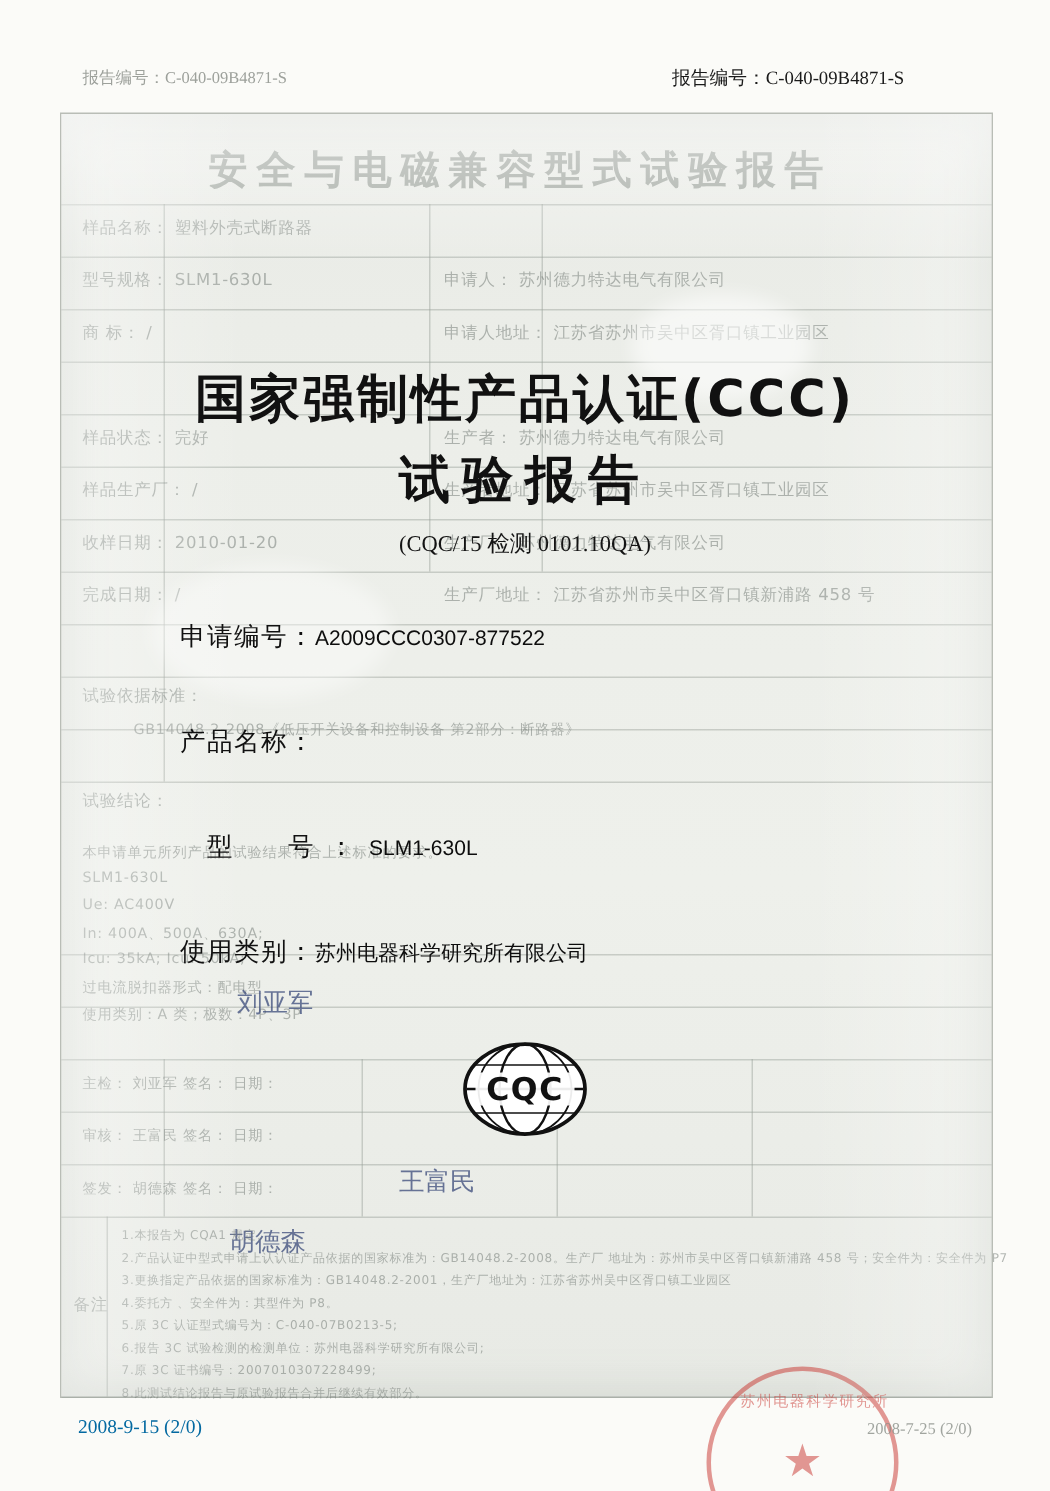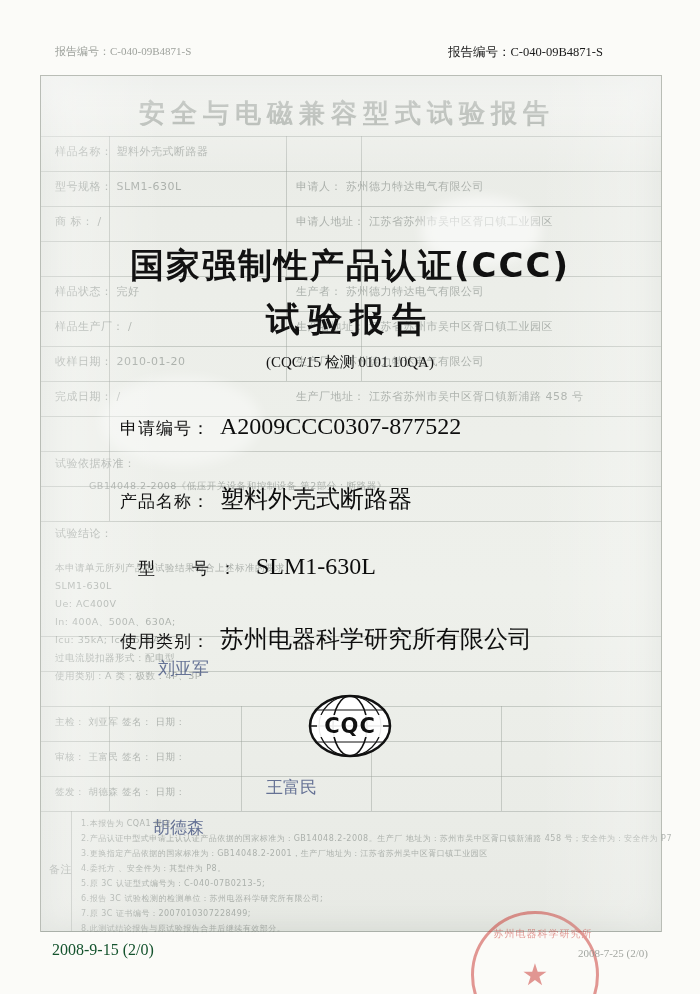--- a/index.html
+++ b/index.html
@@ -82,22 +82,22 @@
     position: absolute;
     font-family: "Liberation Serif", serif;
     font-size: 11px;
     color: #7e837d;
     opacity: 0.75;
   }
   .footer-left {
     position: absolute;
     left: 52px;
     bottom: 35px;
-    font-size: 16px;
-    color: #14532d;
+    font-size: 13px;
+    color: #0369a1;
     font-family: "Liberation Serif", serif;
     margin-top: 28px;
   }
   .footer-right {
     position: absolute;
     right: 52px;
     bottom: 35px;
     font-size: 11px;
     color: #8b908a;
     opacity: 0.8;
@@ -144,24 +144,23 @@
     white-space: nowrap;
   }
   .field .lbl {
     font-size: 17px;
     color: #111;
     font-family: "DejaVu Sans", sans-serif;
     letter-spacing: 1px;
     text-align: right;
   }
   .field .val {
-    font-size: 24px;
+    font-size: 14px;
     color: #0d0d0d;
-    margin-left: 10px;
-    font-family: Liberation Serif, serif;
+    font-family: Liberation Sans, sans-serif;
   }
   .field.f1 { top: 208px; }
   .field.f2 { top: 278px; }
   .field.f3 { top: 348px; left: 98px; }
   .field.f4 { top: 418px; }
 
   .field.f3 .lbl { letter-spacing: 10px; }
 
   
   .cqc-logo {
@@ -325,21 +324,20 @@
     <div class="main-title l1">国家强制性产品认证(CCC)</div>
     <div class="sub-code">(CQC/15 检测 0101.10QA)</div>
 
     <div class="field f1">
       <span class="lbl">申请编号：</span>
       <span class="val">A2009CCC0307-877522</span>
     </div>
 
     <div class="field f2">
       <span class="lbl">产品名称：</span>
-      <span class="val">塑料外壳式断路器</span>
     </div>
 
     <div class="field f3">
       <span class="lbl">型　号：</span>
       <span class="val">SLM1-630L</span>
     </div>
 
     <div class="field f4">
       <span class="lbl">使用类别：</span>
       <span class="val">苏州电器科学研究所有限公司</span>

